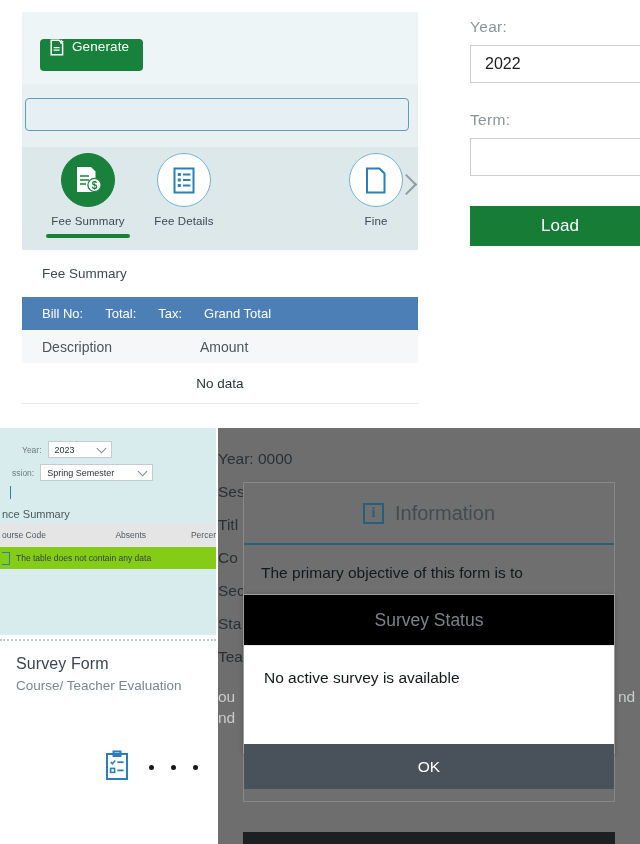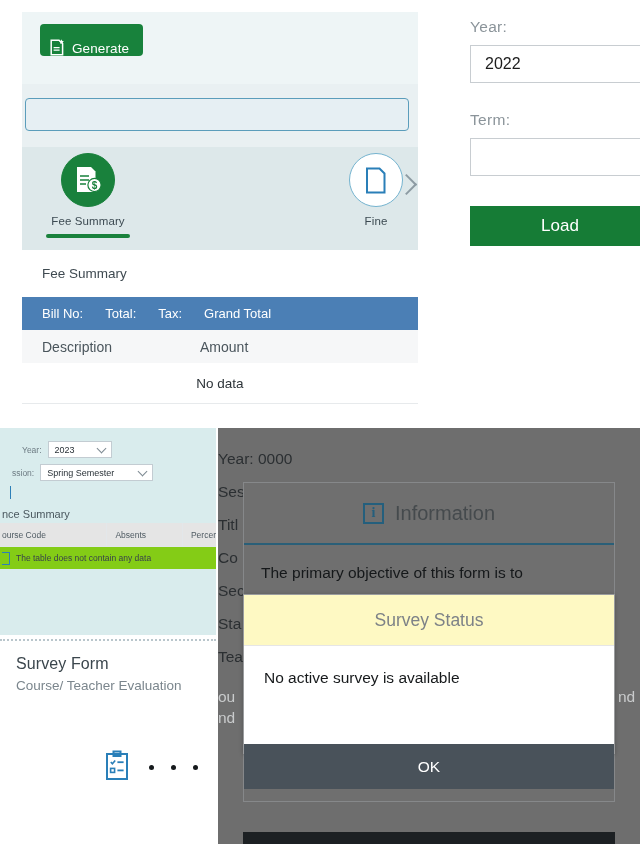--- a/index.html
+++ b/index.html
@@ -11,23 +11,23 @@
   }
   .stage{position:absolute;left:0;top:0;width:640px;height:844px;}
 
   
   #panelA{
     position:absolute;left:22px;top:12px;width:396px;height:400px;
     background:#e9f0f2;overflow:hidden;
   }
   #panelA .topArea{background:#eef5f6;height:72px;position:relative;}
   .gen-btn{
-    position:absolute;left:18px;top:12px;height:32px;
+    position:absolute;left:18px;top:27px;height:32px;
     background:#18823c;border-radius:4px;color:#fff;
-    display:flex;align-items:flex-end;gap:7px;padding:0 14px 0 10px;
+    display:flex;align-items:flex-start;gap:7px;padding:0 14px 0 10px;
     font-size:13.5px;cursor:pointer;
   }
   .gen-btn .lbl{font-size:13.5px;letter-spacing:.1px;}
   .doc-star{width:15px;height:17px;position:relative;display:block;}
 
   .searchbox{
     position:absolute;left:3px;top:86px;width:384px;height:33px;
     background:#e6eff3;border:1px solid #5b9dbb;border-radius:4px;
     box-sizing:border-box;
   }
@@ -135,21 +135,21 @@
   }
   .infoBody{padding:16px 17px 0;font-size:15.5px;color:#15181a;line-height:1.55;}
 
   
   .surveyDlg{
     position:absolute;left:25px;top:166px;width:372px;height:160px;
     background:#fff;border:1px solid #9a9c9e;box-sizing:border-box;
     box-shadow:0 1px 4px rgba(0,0,0,.25);
   }
   .sHead{
-    height:50px;background:#fef9c3;display:flex;align-items:center;justify-content:center;
+    height:50px;background:#000000;display:flex;align-items:center;justify-content:center;
     font-size:17.5px;color:#7d8287;border-bottom:1px solid #e6e6e6;
   }
   .sBody{
     height:63px;background:#fff;display:flex;align-items:center;padding-left:20px;
     font-size:15.5px;color:#16191b;
   }
   .sBtn{
     height:45px;background:#49525a;display:flex;align-items:center;justify-content:center;
     font-size:15.5px;color:#ffffff;cursor:pointer;margin-top:35px;
   }
@@ -184,20 +184,32 @@
             <path d="M3 2 H17 L21.5 6.5 V27 H3 Z" fill="#ffffff"></path>
             <path d="M6 11 H15 M6 15 H15 M6 19 H12" stroke="#19813c" stroke-width="1.6"></path>
             <circle cx="20.5" cy="20" r="6.6" fill="#ffffff" stroke="#19813c" stroke-width="1.2"></circle>
             <text x="20.5" y="24" font-size="10" font-family="Liberation Sans, sans-serif" font-weight="bold" fill="#19813c" text-anchor="middle">$</text>
           </svg>
         </div>
         <div class="tlabel">Fee Summary</div>
         <div class="underline"></div>
       </div>
 
+      <div class="tab" style="left:114px;">
+        <div class="circ">
+          <svg width="26" height="29" viewBox="0 0 26 29">
+            <rect x="3.5" y="2.5" width="19" height="24" fill="none" stroke="#2a7fb8" stroke-width="2"></rect>
+            <rect x="6.8" y="7" width="3" height="3" fill="#2a7fb8"></rect>
+            <rect x="6.8" y="12.5" width="3" height="3" fill="#2a7fb8"></rect>
+            <rect x="6.8" y="18" width="3" height="3" fill="#2a7fb8"></rect>
+            <path d="M12 8.5 H19.4 M12 14 H19.4 M12 19.5 H19.4" stroke="#2a7fb8" stroke-width="1.8"></path>
+          </svg>
+        </div>
+        <div class="tlabel">Fee Details</div>
+      </div>
 
 
       <div class="tab" style="left:306px;">
         <div class="circ">
           <svg width="26" height="29" viewBox="0 0 26 29">
             <path d="M4 2.5 H16.5 L21.5 7.5 V26.5 H4 Z" fill="none" stroke="#2a7fb8" stroke-width="2"></path>
           </svg>
         </div>
         <div class="tlabel">Fine</div>
       </div>

